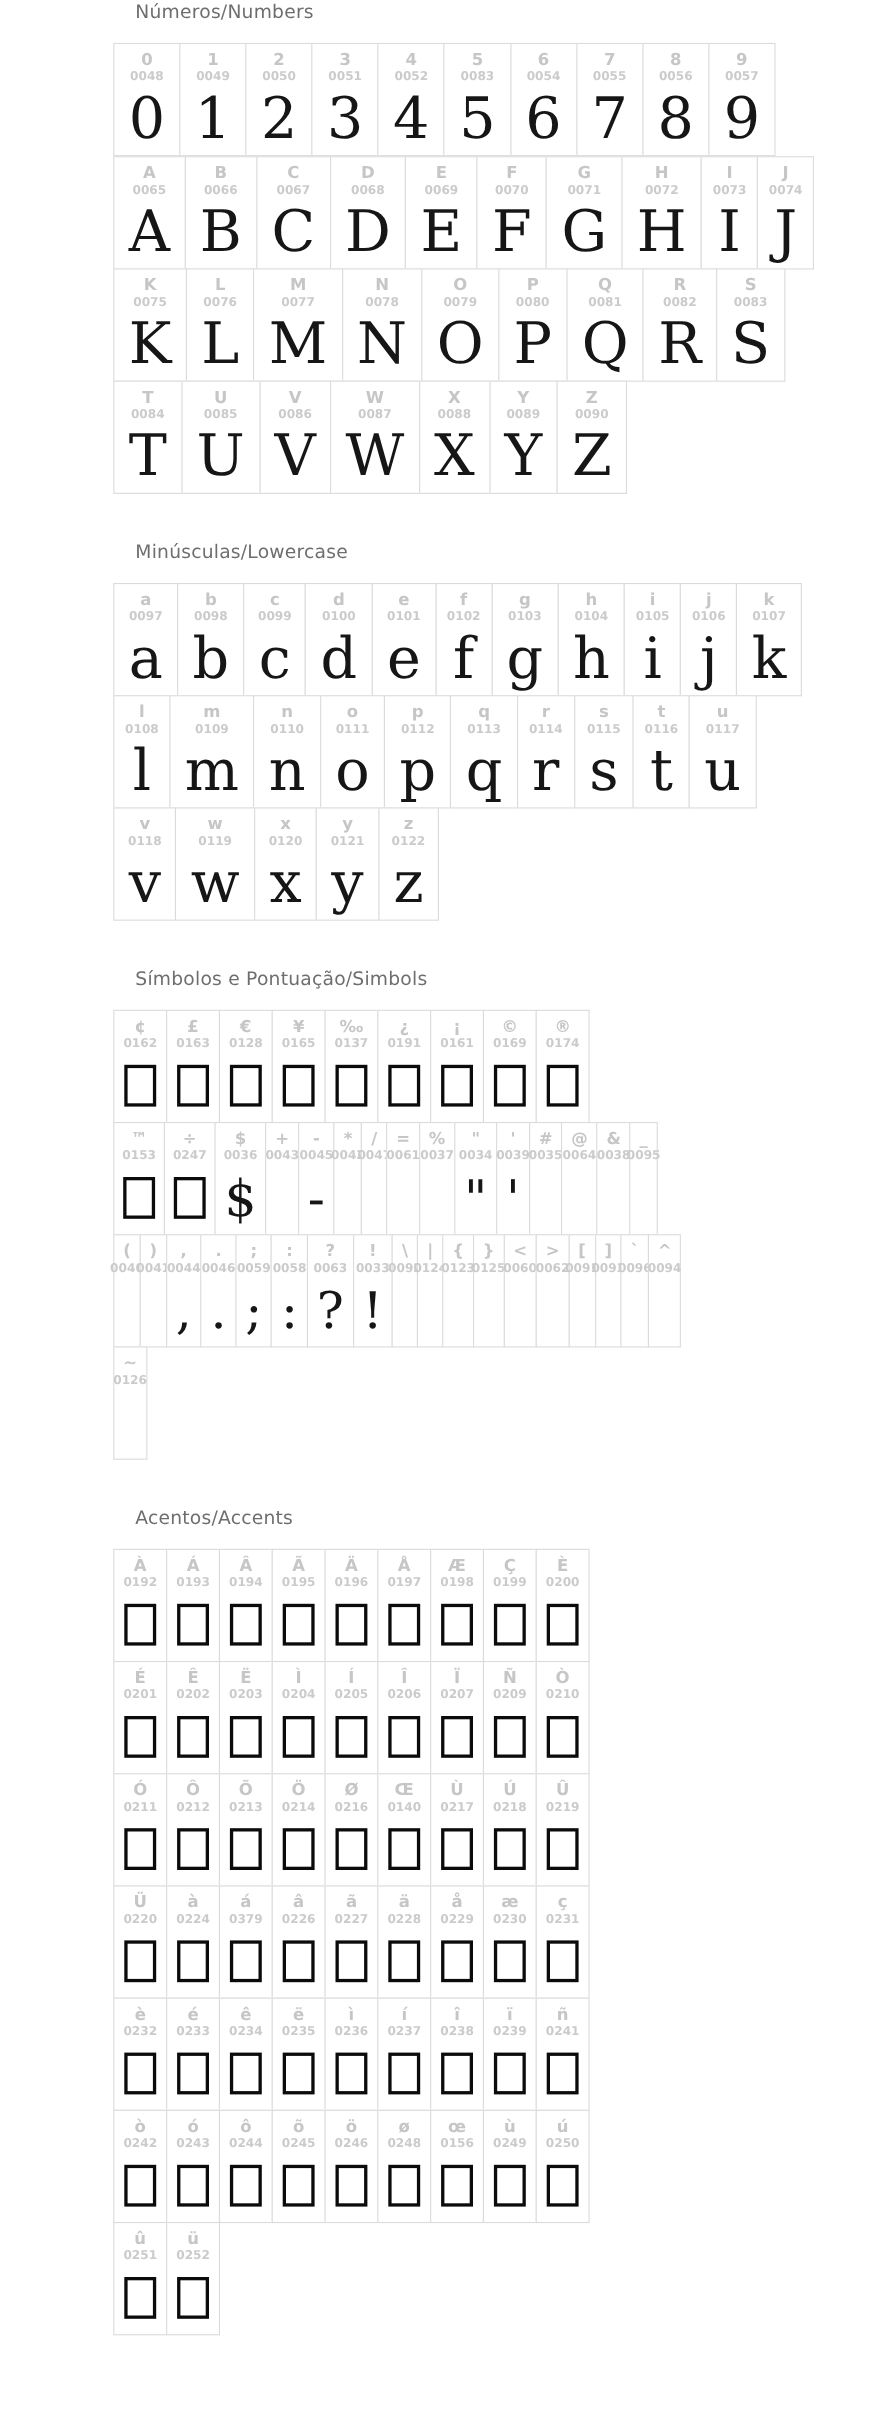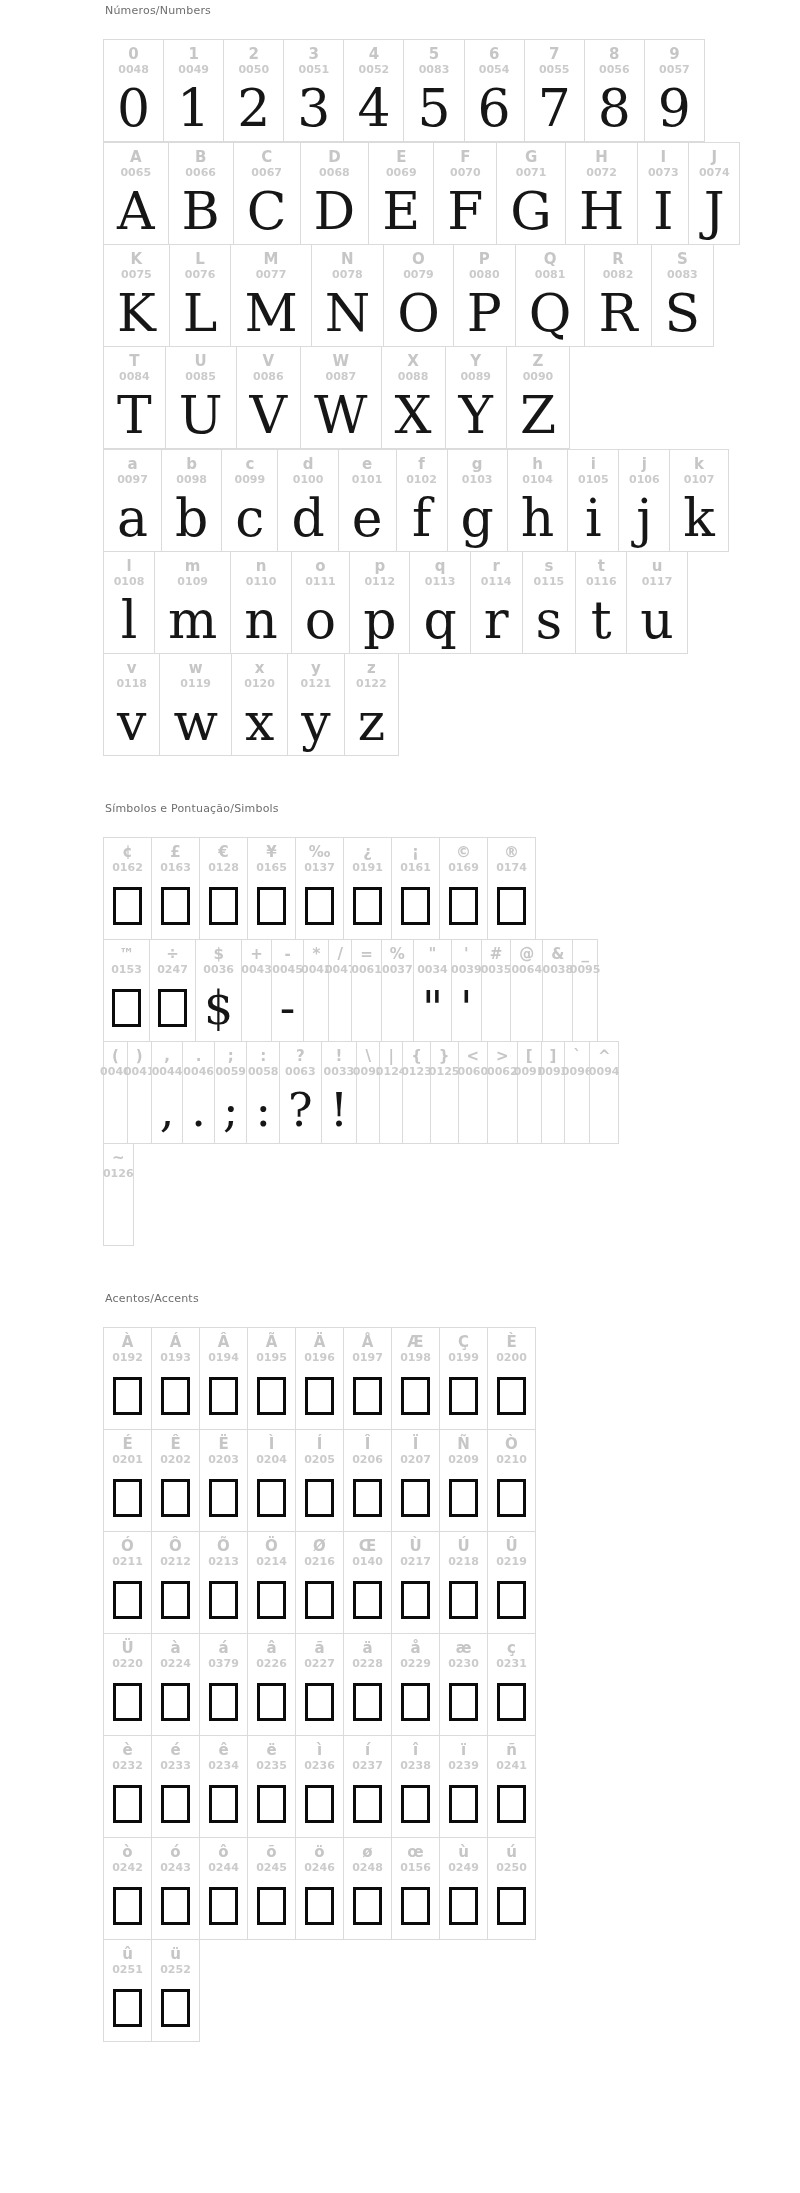--- a/index.html
+++ b/index.html
@@ -1,21 +1,21 @@
 <!DOCTYPE html>
 <html><head>
 <meta charset="utf-8">
 <style>
   html,body{margin:0;padding:0;background:#ffffff;}
   body{font-family:"DejaVu Sans", sans-serif; width:800px;}
   .page{padding:2px 10px 6px 103px; box-sizing:border-box;}
 
   .title{
-    font-size:11px; line-height:18px; font-weight:400;
-    color:#6e6e6e; margin:44px 0 19px 2px; letter-spacing:.2px;
+    font-size:17px; line-height:18px; font-weight:400;
+    color:#6e6e6e; margin:44px 0 19px 20px; letter-spacing:.2px;
   }
   .sec:first-of-type .title{margin-top:0;}
 
   .row{display:flex; align-items:stretch;}
   .row + .row{margin-top:-1px;}
 
   .cell{
     border:1px solid #dbdbdb; background:#fff;
     display:flex; flex-direction:column; align-items:center;
     position:relative; box-sizing:content-box;
@@ -324,20 +324,21 @@
             <div class="codewrap">
               <div class="code">0090</div>
             </div>
             <div class="glyph">Z</div>
           </div>
         </div>
       </div>
   </section>
 
   <section class="sec sec-lowercase">
+    <h2 class="title">Minúsculas/Lowercase</h2>
     <div class="rows">
         <div class="row row-0">
           <div class="cell">
             <div class="ch">a</div>
             <div class="codewrap">
               <div class="code">0097</div>
             </div>
             <div class="glyph">a</div>
           </div>
           <div class="cell">

